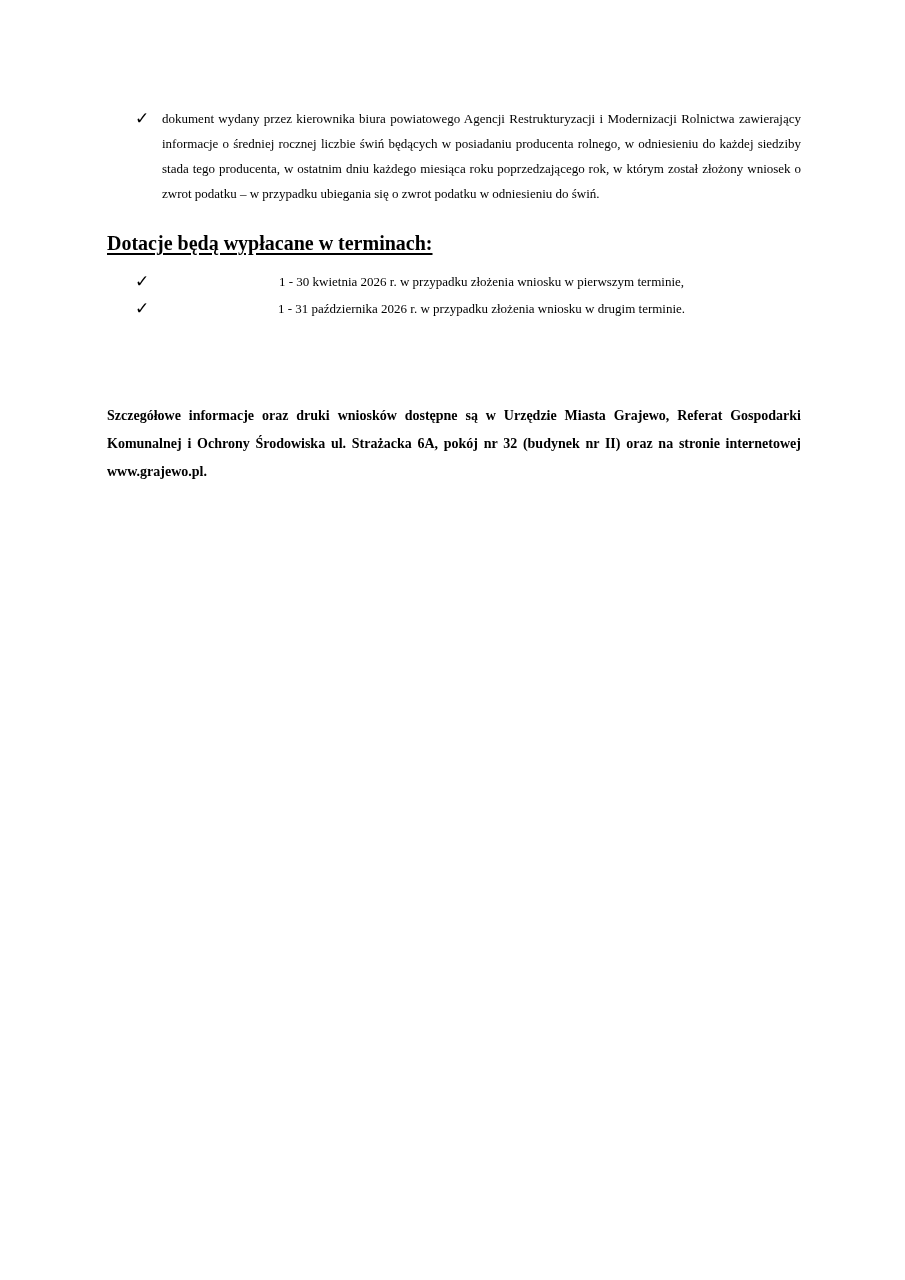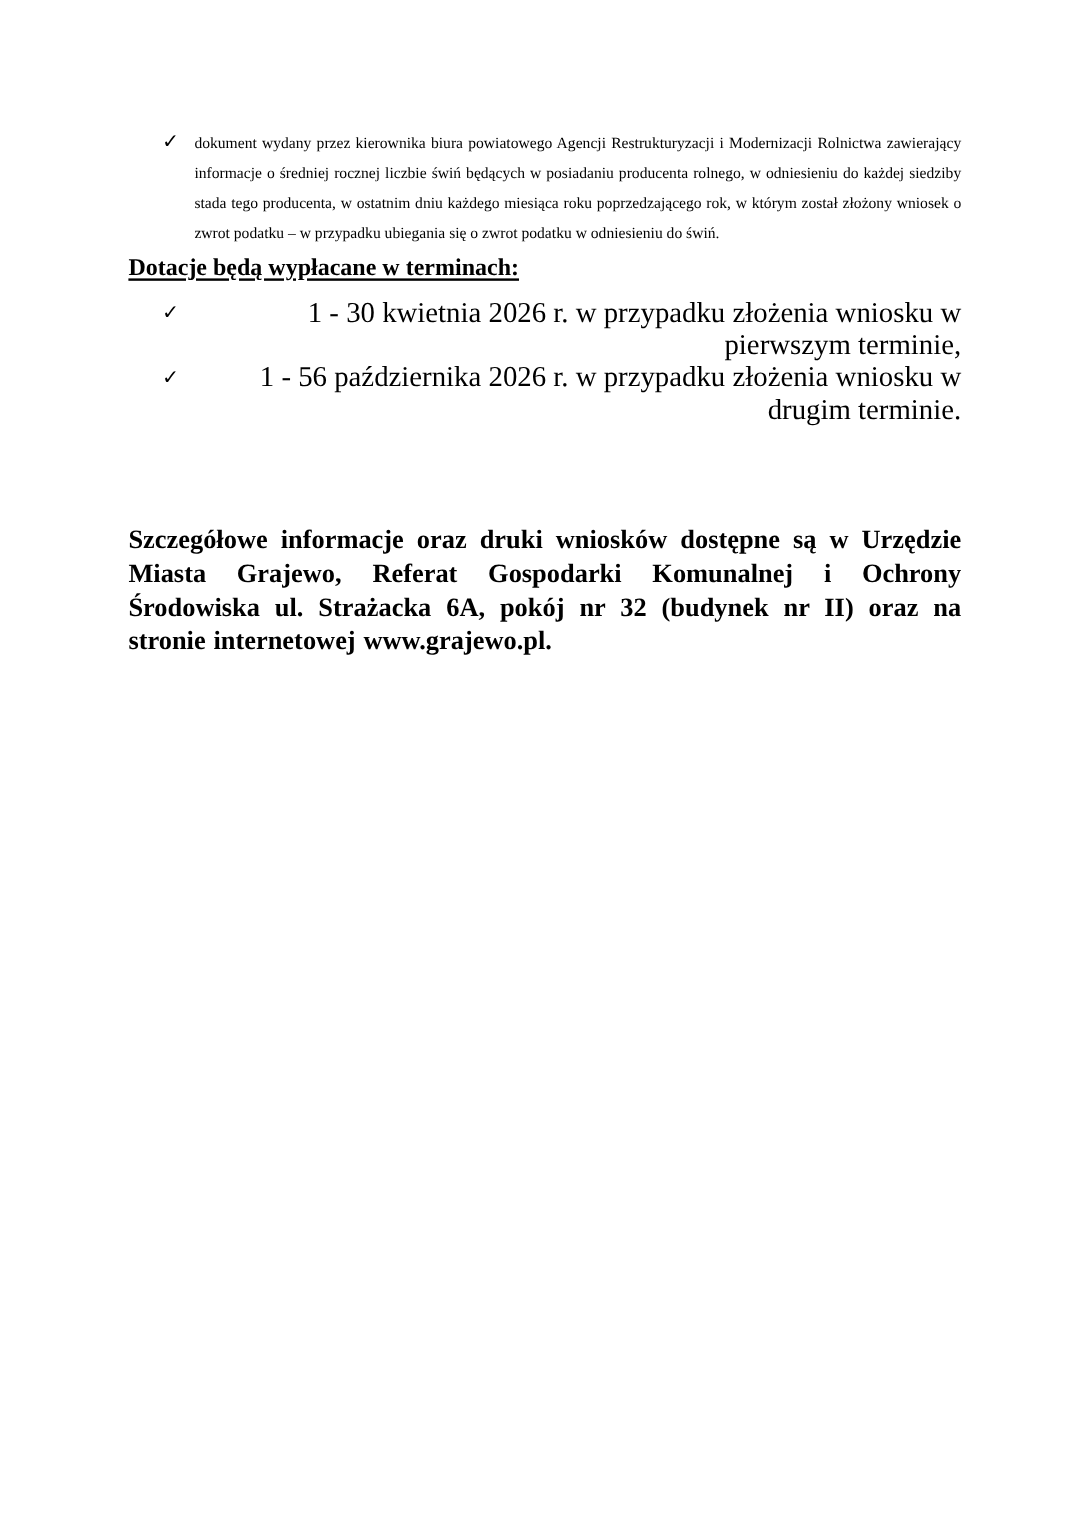--- a/index.html
+++ b/index.html
@@ -39,42 +39,42 @@
     padding-top: 106px;
   }
   .intro-item .body-text {
     flex: 1;
     font-size: 13px;
     line-height: 25px;
     text-align: justify;
     text-justify: inter-word;
   }
   .heading {
-    margin-top: 5px;
+    margin-top: 25px;
     font-size: 20px;
     font-weight: bold;
     text-decoration: underline;
     text-underline-offset: 3px;
     line-height: 25px;
   }
   .terms {
     margin-top: 12px;
   }
   .terms .check-item .check {
     line-height: 27px;
   }
   .terms .term-text {
     flex: 1;
-    font-size: 24px;
+    font-size: 13px;
     line-height: 27px;
-    text-align: right;
+    text-align: center;
   }
   .footer-bold {
     margin-top: 80px;
-    font-size: 22px;
+    font-size: 14px;
     font-weight: bold;
     line-height: 28px;
     text-align: justify;
     text-justify: inter-word;
     word-spacing: 1px;
   }
 </style>
 </head>
 <body>
 
@@ -88,20 +88,20 @@
 
     <h2 class="heading">Dotacje będą wypłacane w terminach:</h2>
 
     <div class="terms">
       <div class="check-item">
         <span class="check">✓</span>
         <p class="term-text">1 - 30 kwietnia 2026 r. w przypadku złożenia wniosku w pierwszym terminie,</p>
       </div>
       <div class="check-item">
         <span class="check">✓</span>
-        <p class="term-text">1 - 56 października 2026 r. w przypadku złożenia wniosku w drugim terminie.</p>
+        <p class="term-text">1 - 31 października 2026 r. w przypadku złożenia wniosku w drugim terminie.</p>
       </div>
     </div>
 
     <p class="footer-bold">Szczegółowe informacje oraz druki wniosków dostępne są w Urzędzie Miasta Grajewo, Referat Gospodarki Komunalnej i Ochrony Środowiska ul. Strażacka 6A, pokój nr 32 (budynek nr II) oraz na stronie internetowej www.grajewo.pl.</p>
 
   </div>
 </div>
 
 </body></html>

